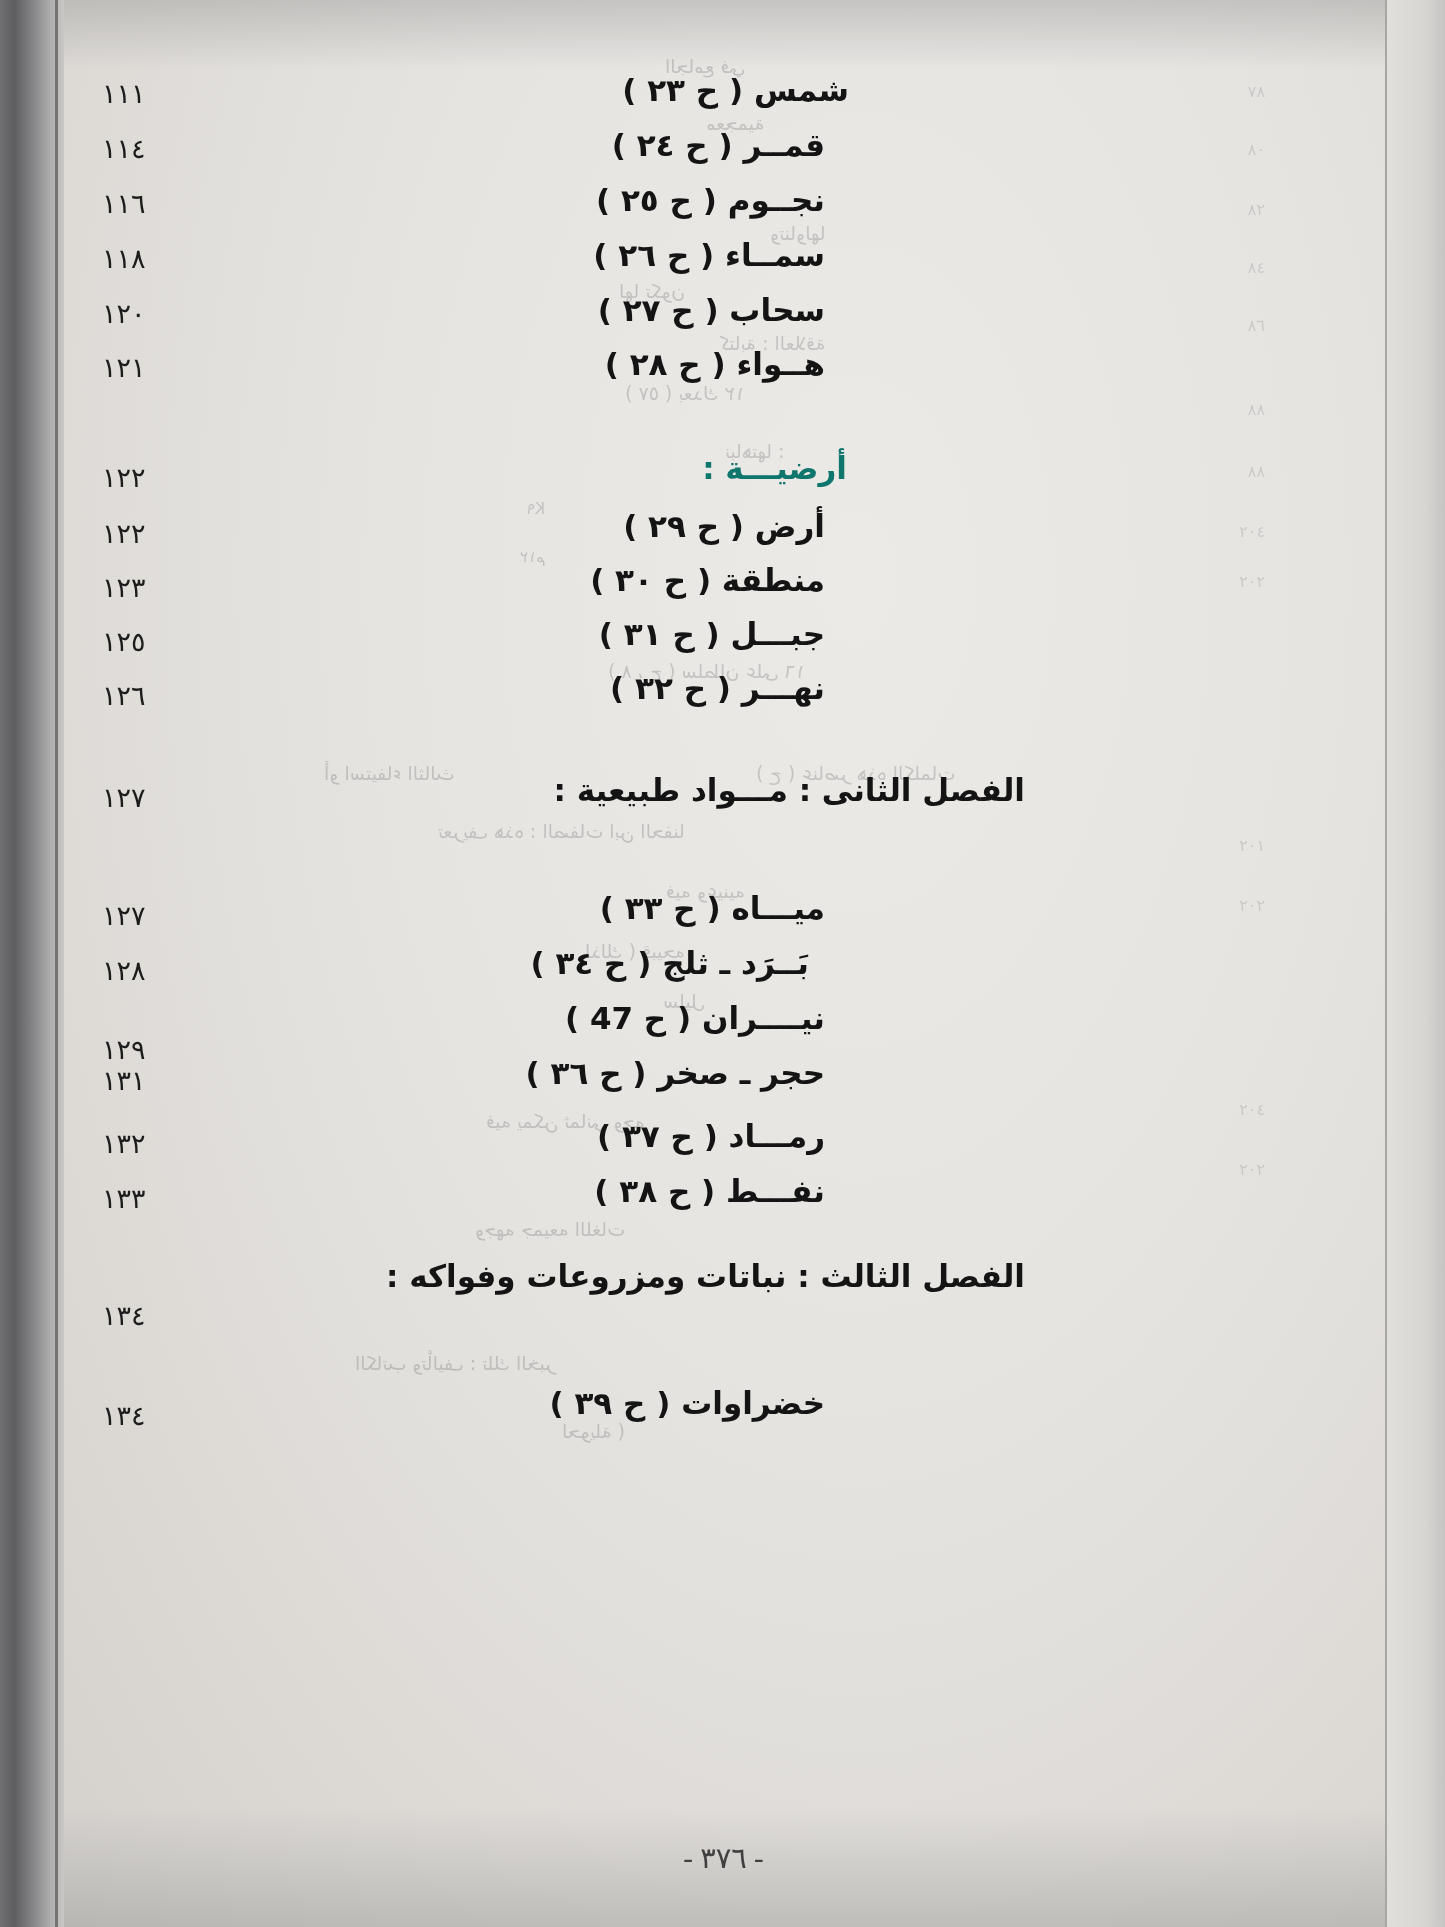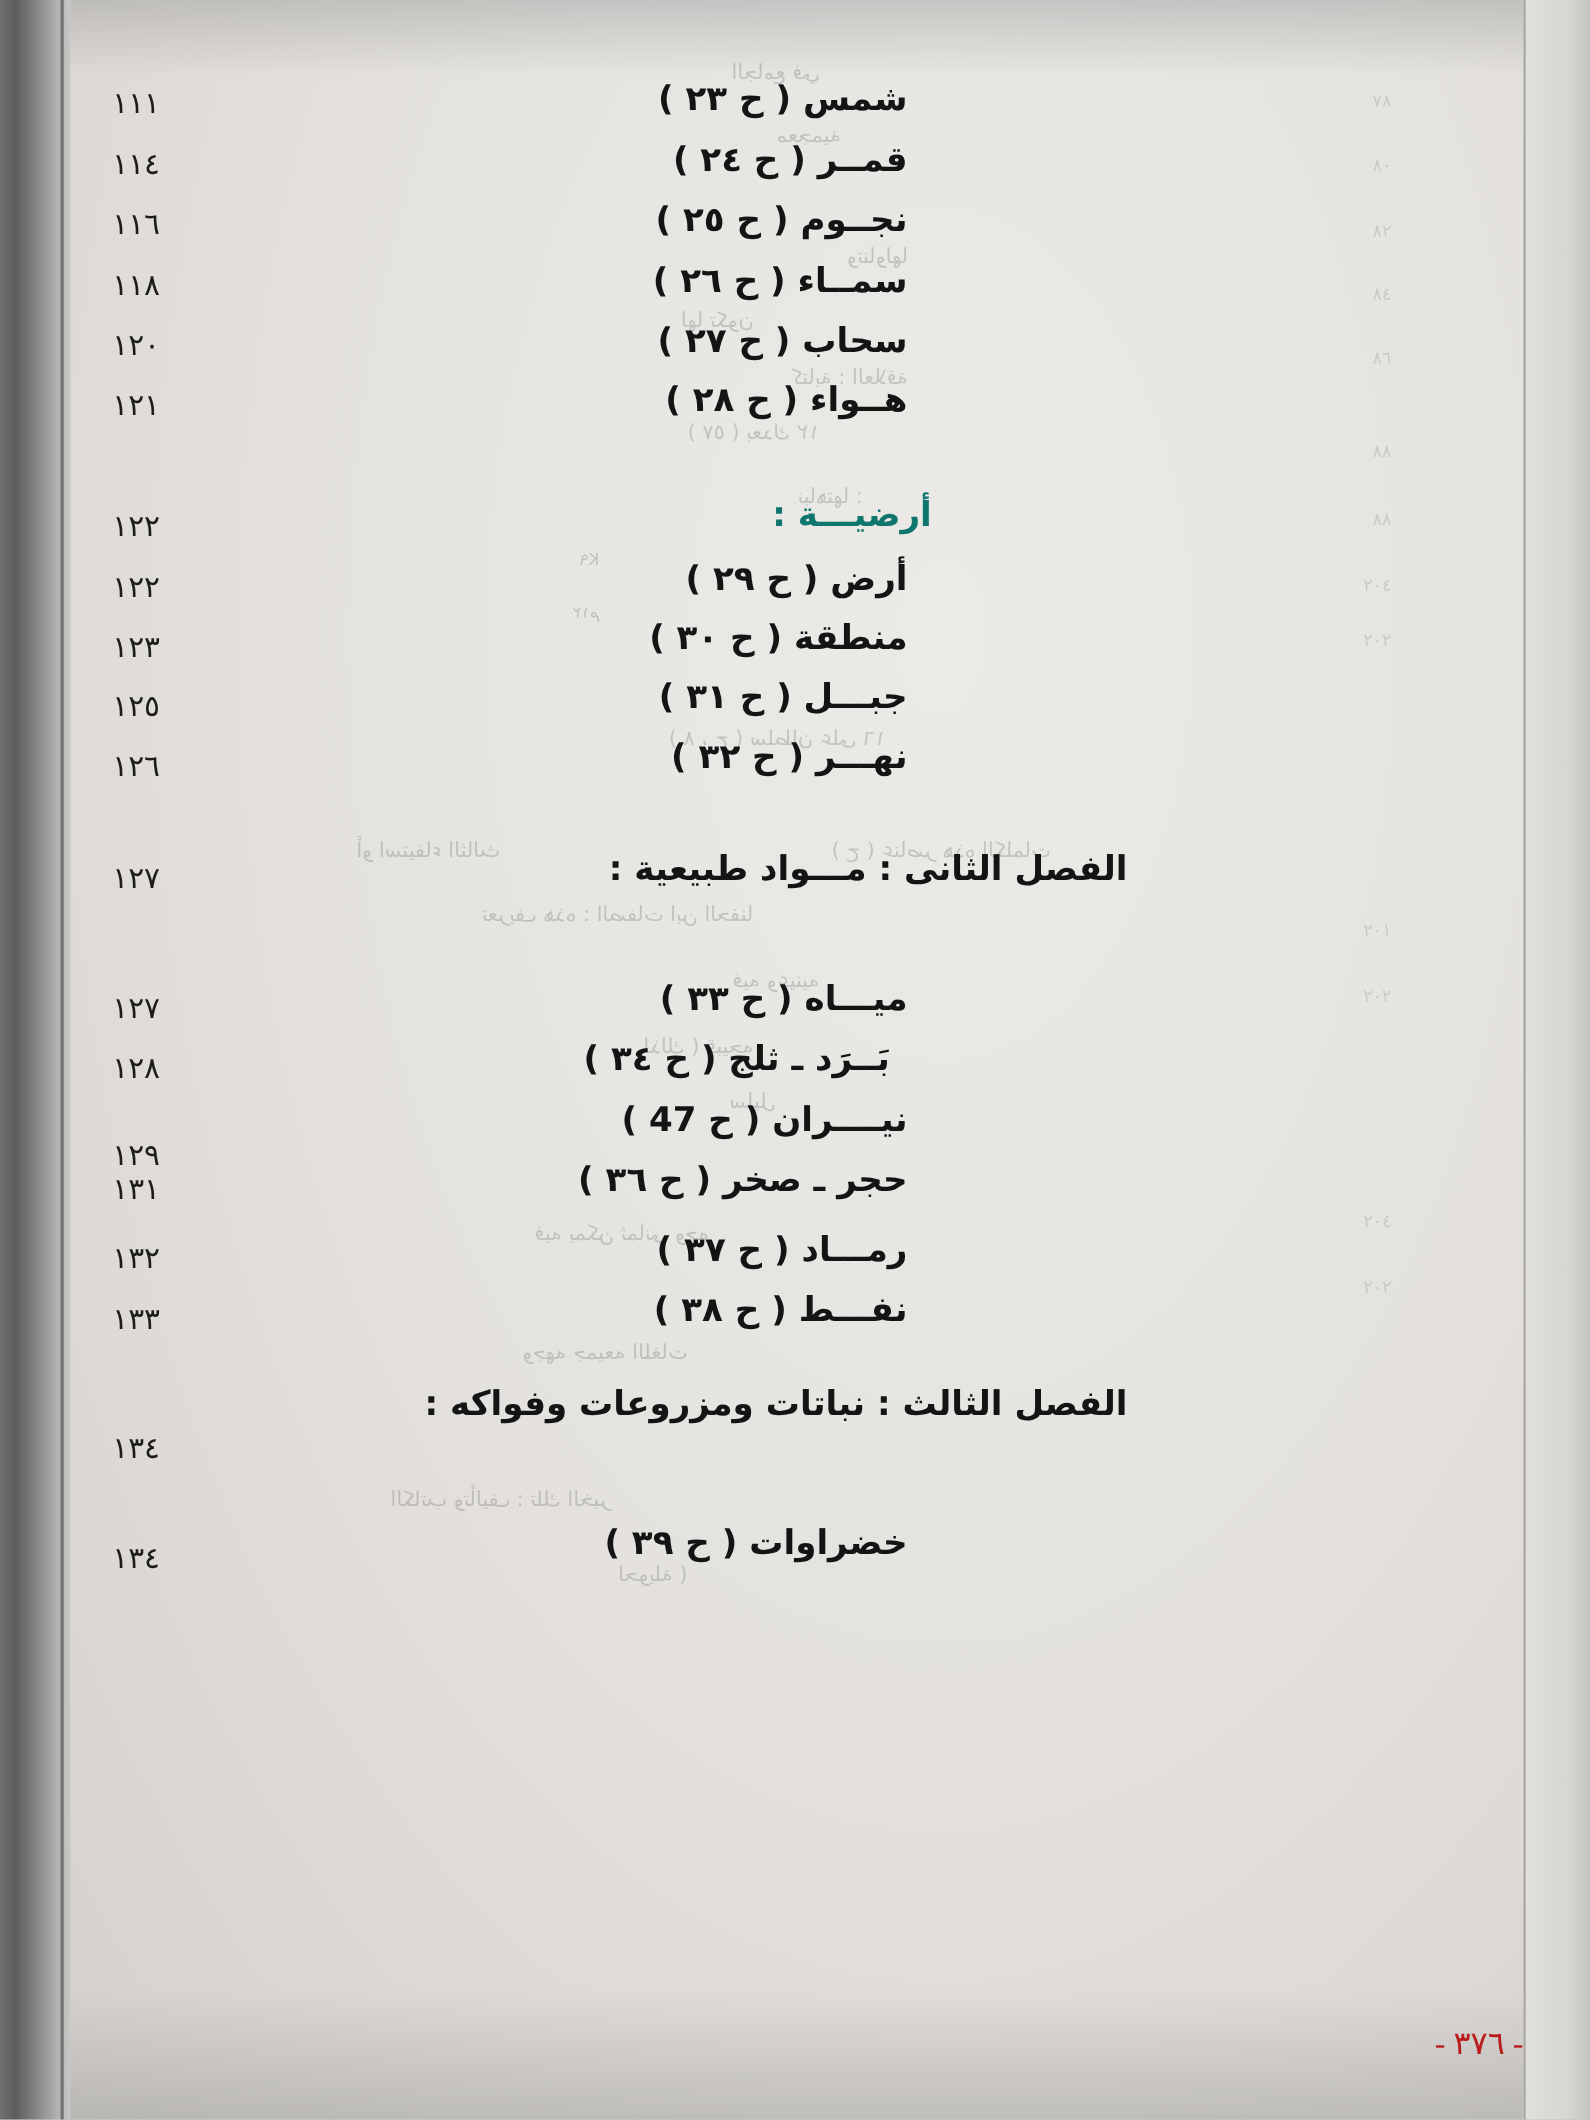--- a/index.html
+++ b/index.html
@@ -122,23 +122,23 @@
     color: #0f766e;
     font-weight: 700;
     white-space: nowrap;
     font-family: "DejaVu Sans", "Liberation Sans", sans-serif;
   }
   .folio {
     position: absolute;
     bottom: 52px;
     left: 0;
     width: 1323px;
-    text-align: right;
+    text-align: center;
     font-size: 29px;
-    color: #b91c1c;
+    color: #404040;
     letter-spacing: 2px;
     font-family: "Liberation Serif", serif;
   }
 </style>
 </head>
 <body>
 
 <div id="page">
 
   <div class="paper"></div>
@@ -183,21 +183,21 @@
     <div class="ghost num" style="top:572px; right:120px;">٢٠٢</div>
     <div class="ghost num" style="top:836px; right:120px;">٢٠١</div>
     <div class="ghost num" style="top:896px; right:120px;">٢٠٢</div>
     <div class="ghost num" style="top:1100px; right:120px;">٢٠٤</div>
     <div class="ghost num" style="top:1160px; right:120px;">٢٠٢</div>
   </div>
 
   <div class="content">
 
     <div class="pageno" style="top:78px;">١١١</div>
-    <div class="entry" style="top:72px; right:560px;">شمس ( ح ٢٣ )</div>
+    <div class="entry" style="top:72px; right:536px;">شمس ( ح ٢٣ )</div>
 
     <div class="pageno" style="top:133px;">١١٤</div>
     <div class="entry" style="top:127px; right:560px;">قمــر ( ح ٢٤ )</div>
 
     <div class="pageno" style="top:188px;">١١٦</div>
     <div class="entry" style="top:182px; right:560px;">نجــوم ( ح ٢٥ )</div>
 
     <div class="pageno" style="top:243px;">١١٨</div>
     <div class="entry" style="top:237px; right:560px;">سمــاء ( ح ٢٦ )</div>
 

